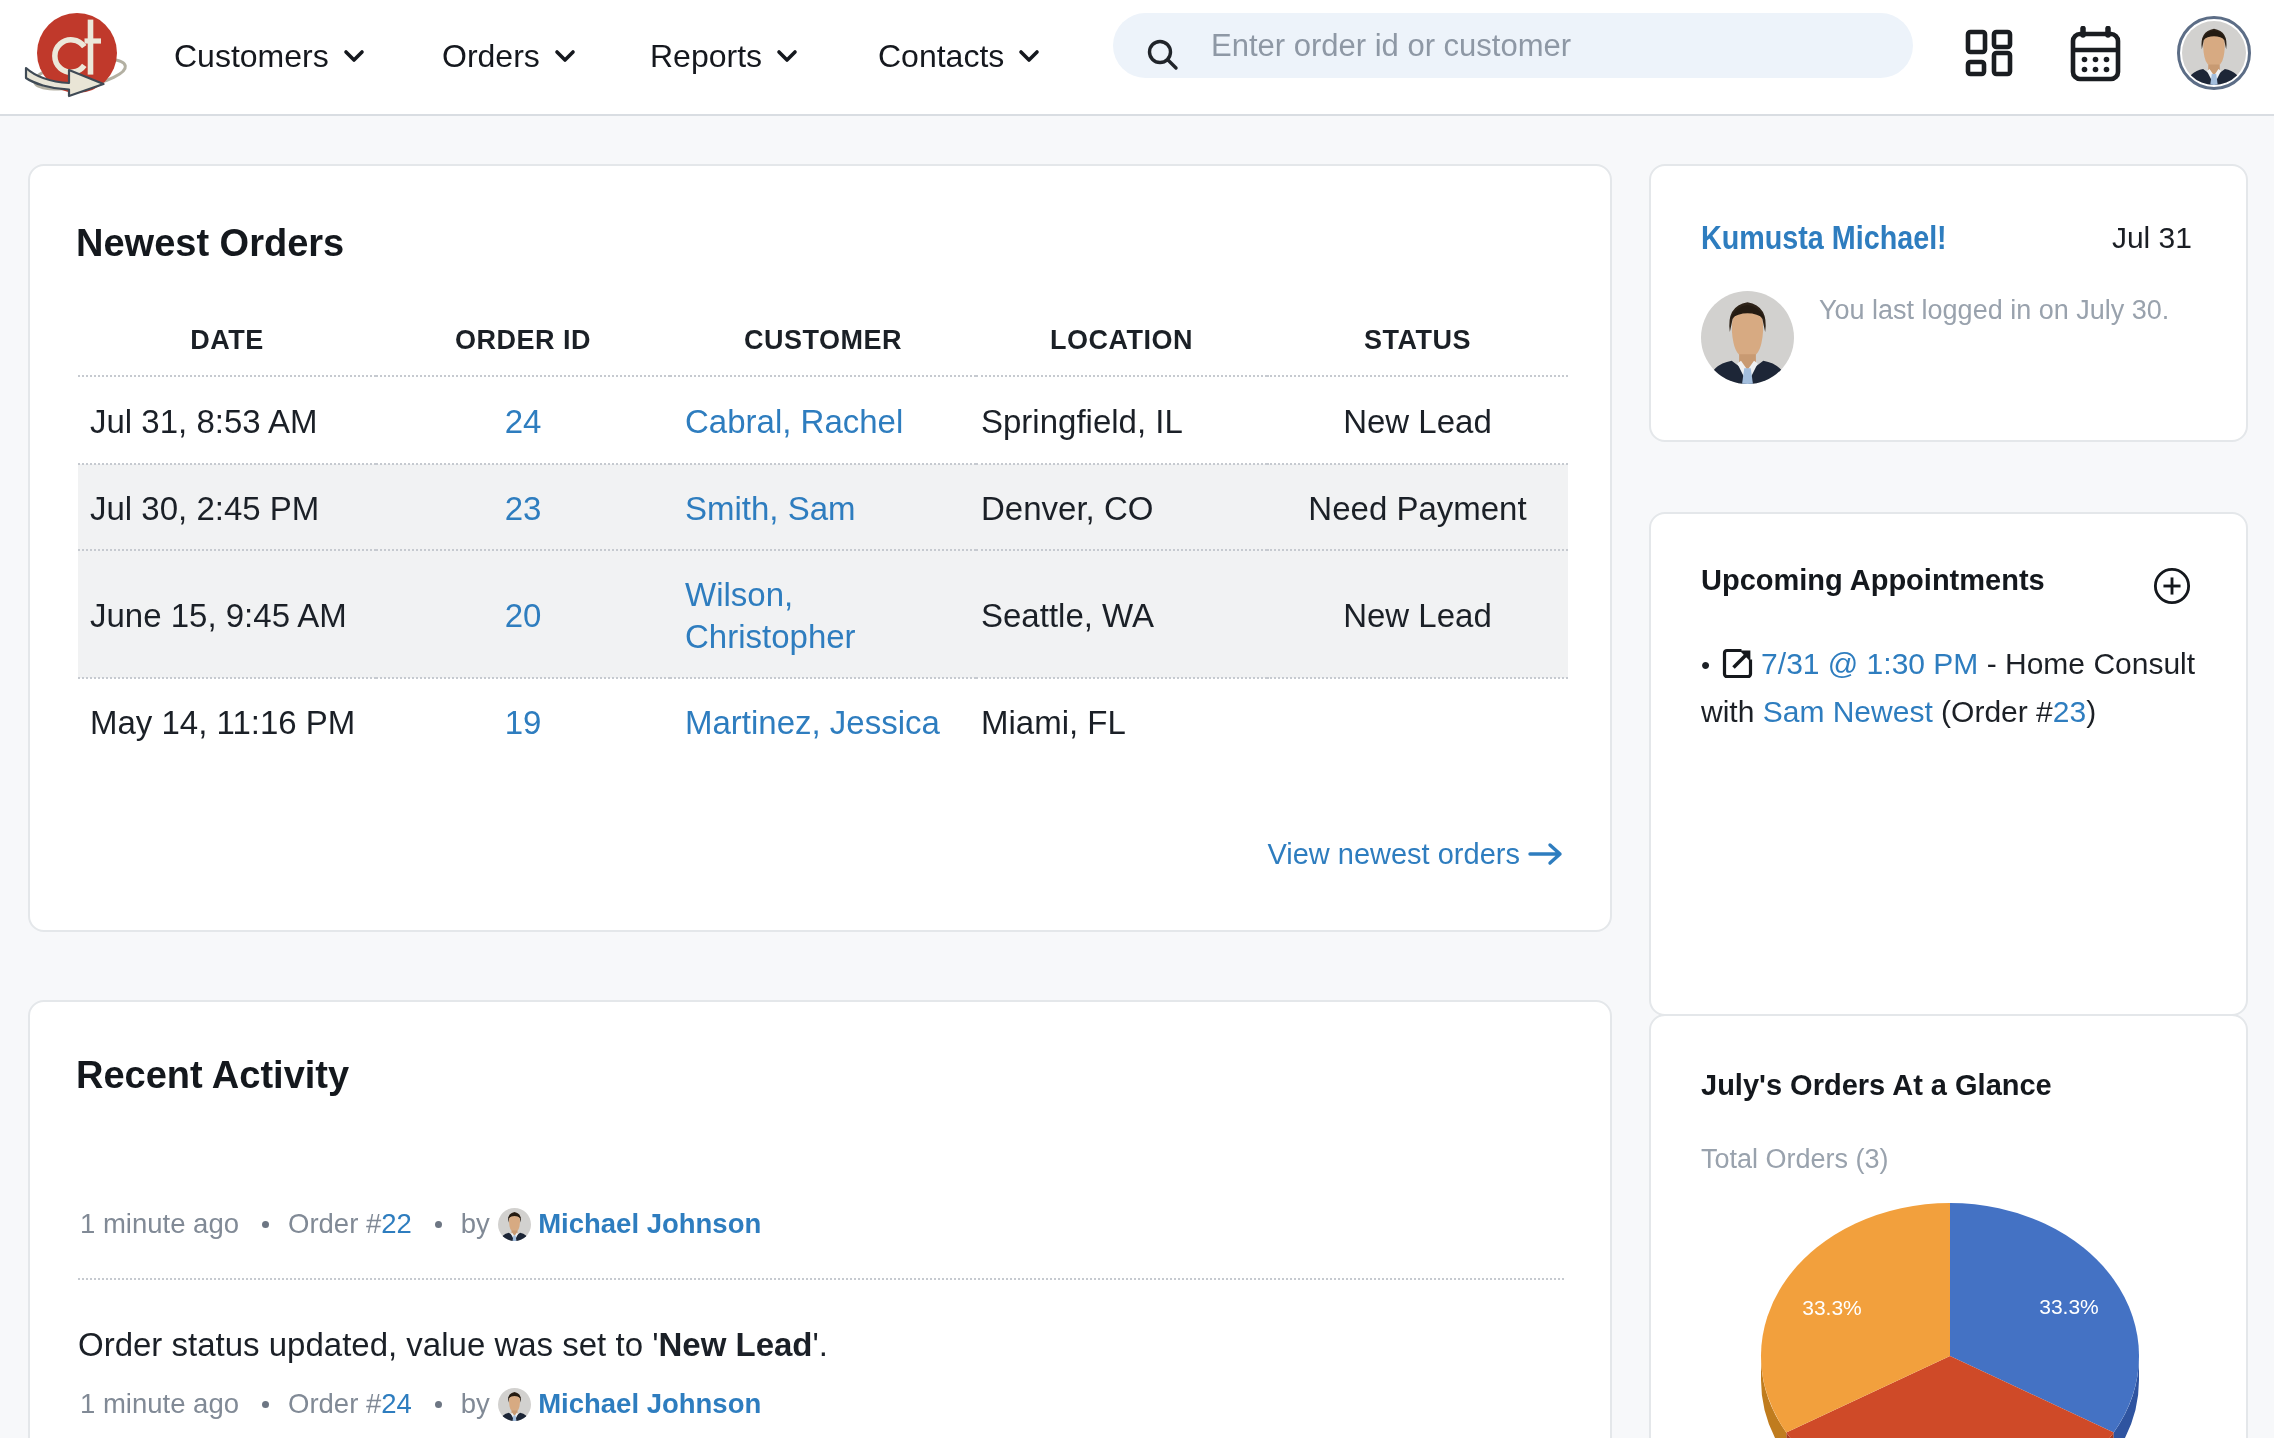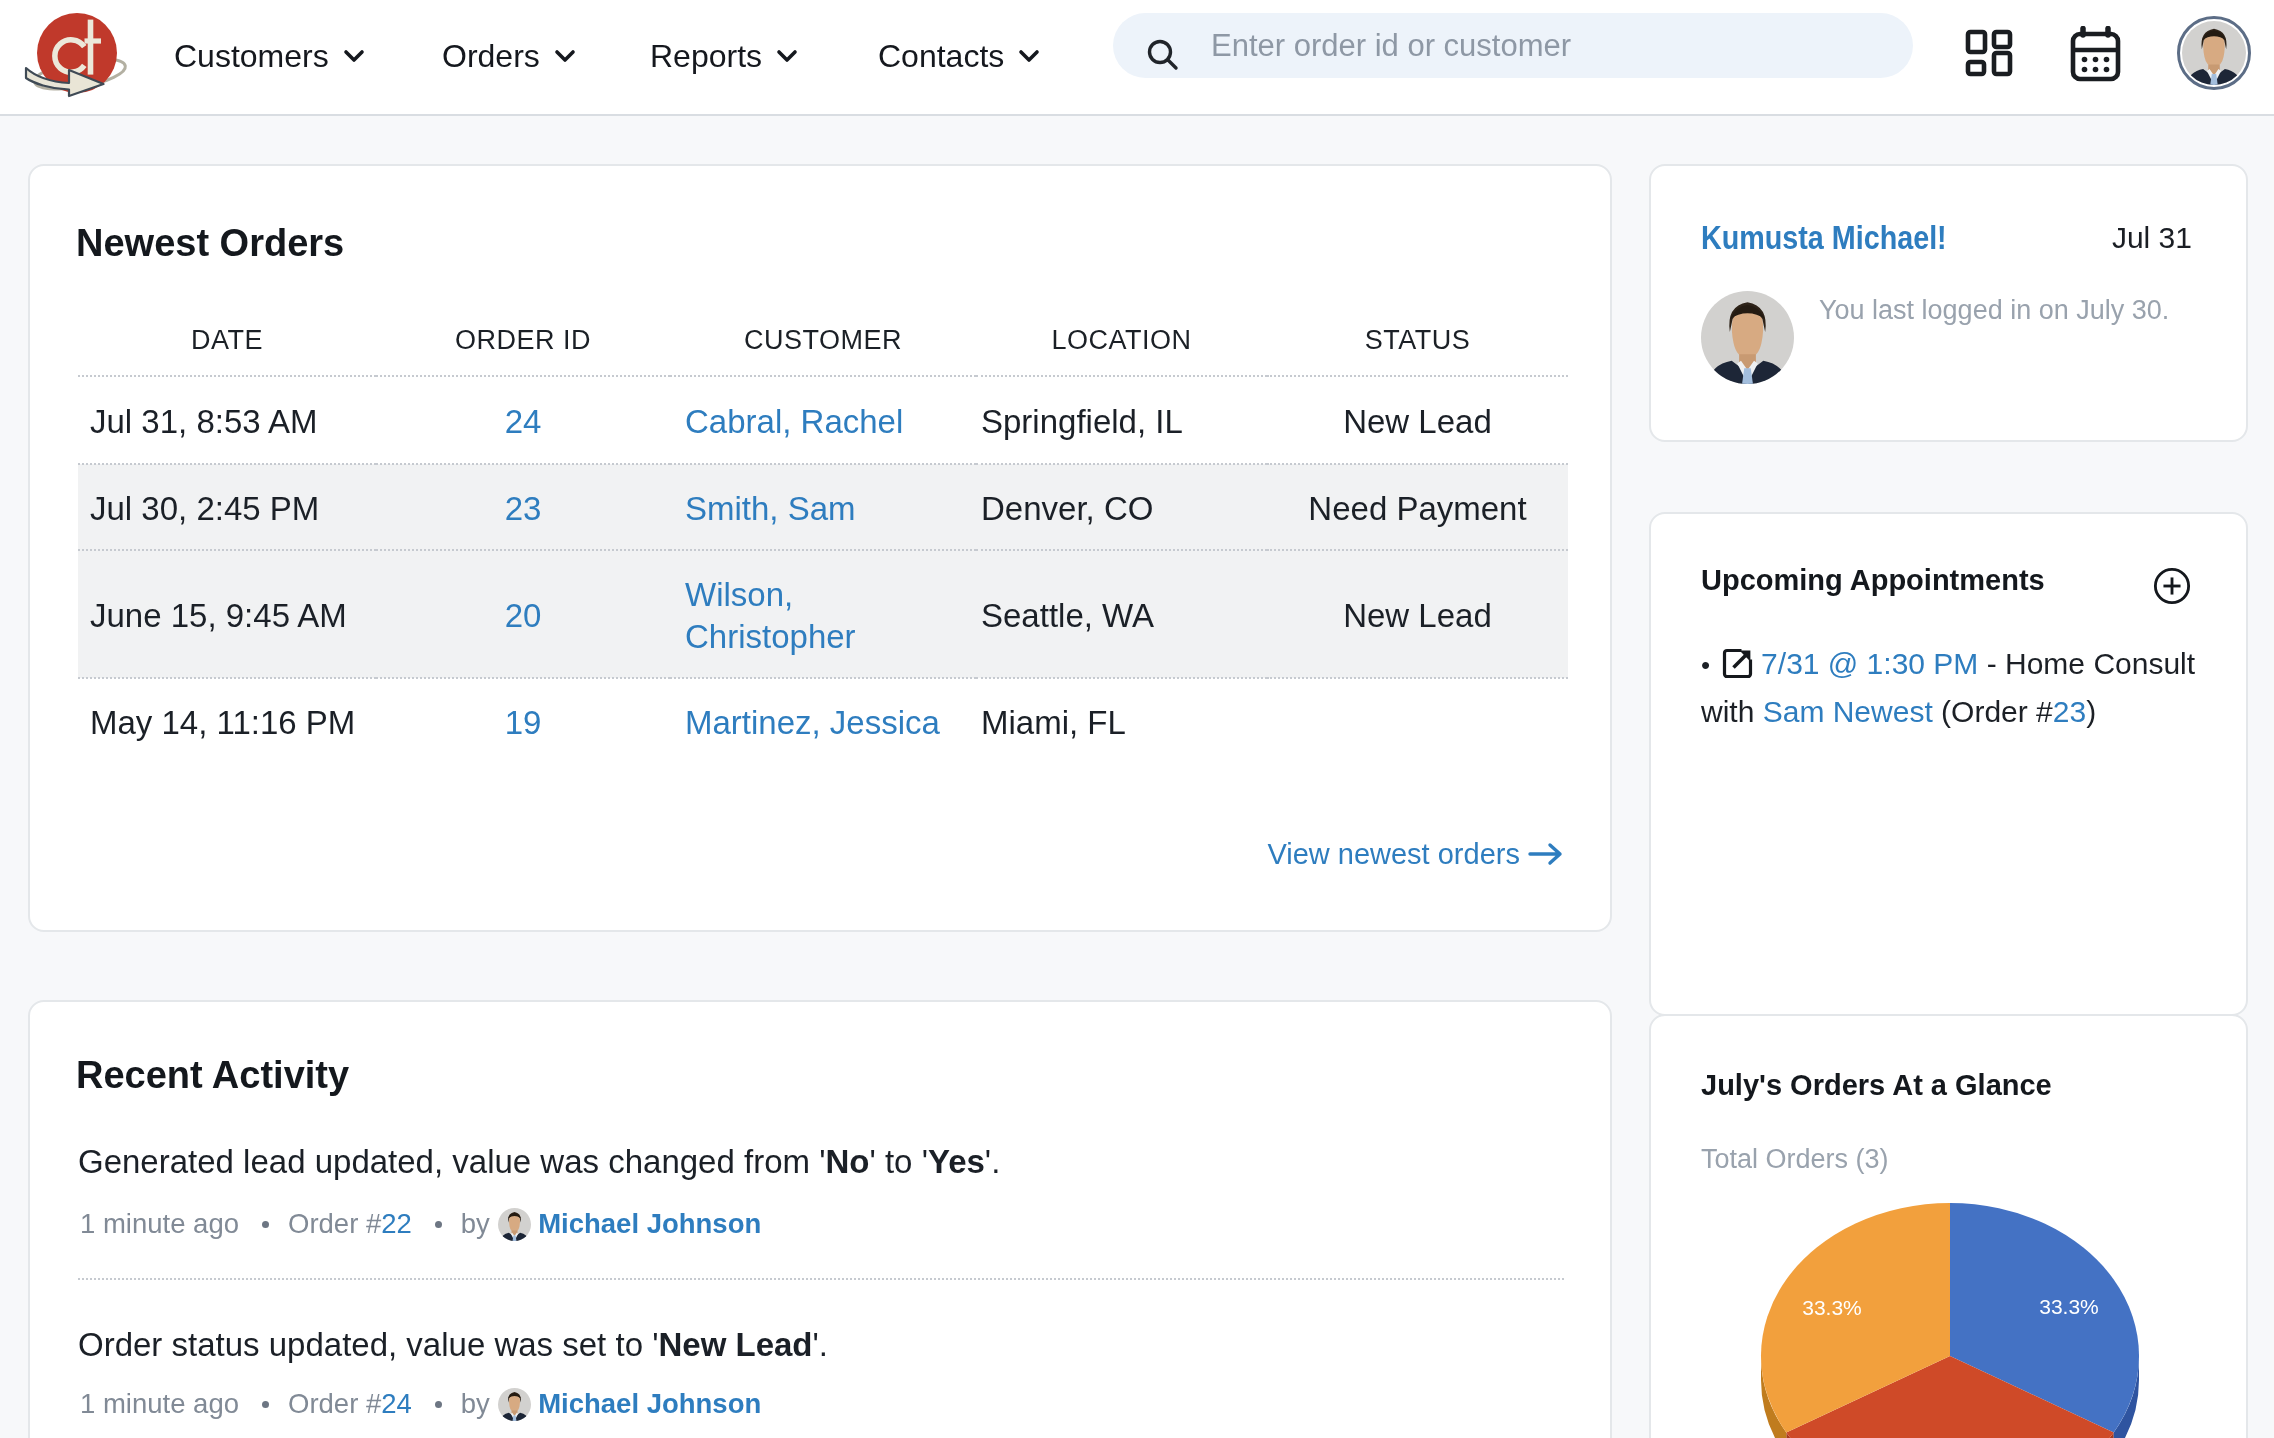--- a/index.html
+++ b/index.html
@@ -8,21 +8,21 @@
 .abs{position:absolute}
 .hdr{position:absolute;left:0;top:0;width:2274px;height:116px;background:#fff;border-bottom:2px solid #d9dde2;z-index:5}
 .nav{position:absolute;top:0;height:112px;display:flex;align-items:center;gap:14px;font-size:32px;color:#15181e}
 .srch{position:absolute;left:1113px;top:13px;width:800px;height:65px;border-radius:41px;background:#edf3fa;display:flex;align-items:center}
 .ph{color:#8e98a5;font-size:31px;margin-left:36px}
 .card{position:absolute;background:#fff;border:2px solid #e4e7ea;border-radius:16px}
 .blue{color:#2e7dbf}
 .h1{position:absolute;left:46px;font-size:38px;line-height:46px;font-weight:700;color:#14181d}
 .h2{position:absolute;left:50px;font-size:29px;line-height:36px;font-weight:700;color:#14181d}
 table{border-collapse:collapse;table-layout:fixed}
-th{height:70px;font-size:27px;font-weight:400;color:#1b2026;letter-spacing:.5px;border-bottom:2px dotted #c6cad0;vertical-align:middle}
+th{height:70px;font-size:27px;font-weight:700;color:#1b2026;letter-spacing:.5px;border-bottom:2px dotted #c6cad0;vertical-align:middle}
 td{font-size:33px;color:#1b2027;line-height:42px;vertical-align:middle;padding-top:3px}
 tr.g td{background:#f1f2f3}
 tbody tr td{border-bottom:2px dotted #c6cad0}
 tbody tr:last-child td{border-bottom:none}
 .c1{padding-left:12px}.c2{text-align:center}.c3{padding-left:15px}.c4{padding-left:5px}.c5{text-align:center}
 .gray{color:#99a2ad}
 .appt{position:absolute;left:50px;width:540px;font-size:30px;line-height:45.5px;color:#1c2026;white-space:nowrap}
 .meta{position:absolute;left:50px;font-size:27.5px;color:#818a96;display:flex;align-items:center;height:36px}
 .dot{width:7px;height:7px;border-radius:50%;background:#6d7683;margin:0 19px 0 23px}
 .mav{display:inline-block;vertical-align:middle}
@@ -168,21 +168,20 @@
   </table>
   <div class="abs blue" style="right:46px;top:672px;font-size:29px;font-weight:400">View newest orders
     <svg width="36" height="26" viewBox="0 0 36 26" style="vertical-align:-3px">
         <path d="M2 13 H32 M22 4 L32 13 L22 22" fill="none" stroke="#2e7dbf" stroke-width="3.4" stroke-linecap="round" stroke-linejoin="round"></path>
       </svg>
   </div>
 </div>
 
 <div class="card" style="left:28px;top:1000px;width:1584px;height:560px">
   <div class="h1" style="top:50px">Recent Activity</div>
-  <div class="abs" style="left:48px;top:138px;font-size:33px;line-height:44px;color:#1b2027">Generated lead updated, value was changed from '<b>No</b>' to '<b>Yes</b>'.</div>
   <div class="meta" style="top:204px">1 minute ago<span class="dot"></span>Order&nbsp;#<span class="blue">22</span><span class="dot"></span>by&nbsp;<svg class="mav" width="33" height="33">
         <use href="#av" width="33" height="33"></use>
       </svg>&nbsp;<span class="blue" style="font-weight:700">Michael Johnson</span></div>
   <div class="abs" style="left:48px;right:46px;top:276px;border-top:2px dotted #c6cad0"></div>
   <div class="abs" style="left:48px;top:321px;font-size:33px;line-height:44px;color:#1b2027">Order status updated, value was set to '<b>New Lead</b>'.</div>
   <div class="meta" style="top:384px">1 minute ago<span class="dot"></span>Order&nbsp;#<span class="blue">24</span><span class="dot"></span>by&nbsp;<svg class="mav" width="33" height="33">
         <use href="#av" width="33" height="33"></use>
       </svg>&nbsp;<span class="blue" style="font-weight:700">Michael Johnson</span></div>
 </div>
 

